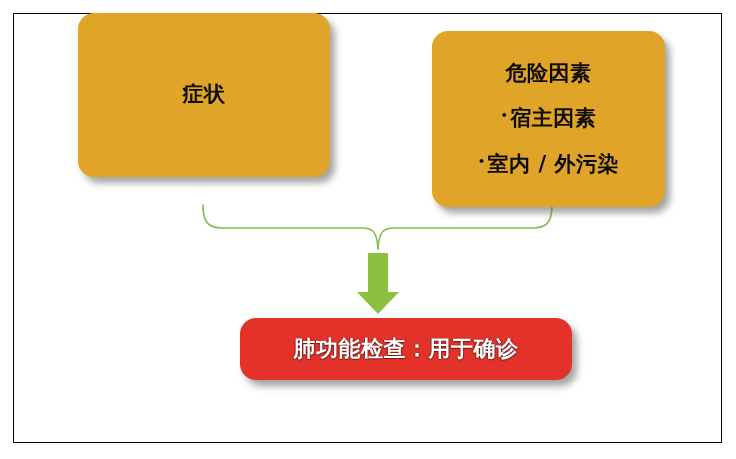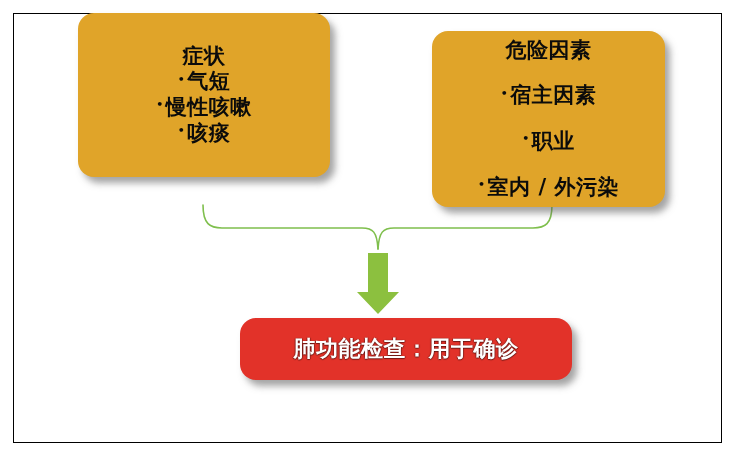--- a/index.html
+++ b/index.html
@@ -142,32 +142,26 @@
                L 399 292
                L 378 314
                L 357 292
                L 368 292
                Z" fill="#8CC03F"></path>
     </g>
   </svg>
 
   <div class="node node-orange" id="box-symptoms">
     <div class="node-title">症状</div>
-    <ul class="node-list">
-      <li><span class="bullet">•</span><span>气短</span></li>
-      <li><span class="bullet">•</span><span>慢性咳嗽</span></li>
-      <li><span class="bullet">•</span><span>咳痰</span></li>
-    </ul>
   </div>
 
   <div class="node node-orange" id="box-risk">
     <div class="node-title">危险因素</div>
     <ul class="node-list">
       <li><span class="bullet">•</span><span>宿主因素</span></li>
-      <li><span class="bullet">•</span><span>职业</span></li>
       <li><span class="bullet">•</span><span>室内 / 外污染</span></li>
     </ul>
   </div>
 
   <div class="node node-red" id="box-diagnosis">
     <div class="node-title">肺功能检查：用于确诊</div>
   </div>
 
 </div>
 

